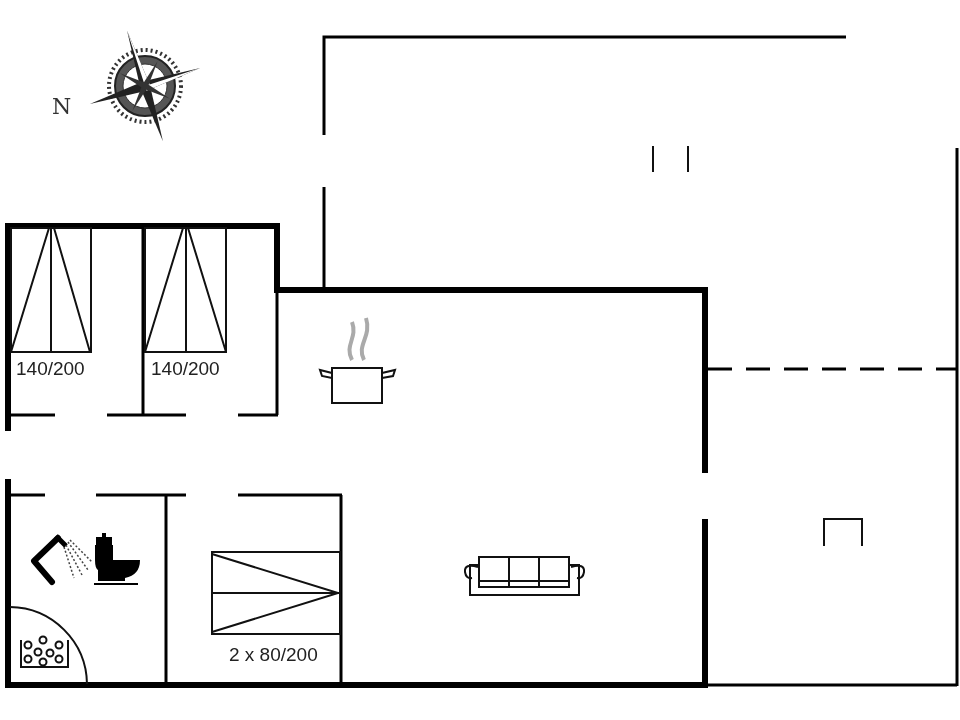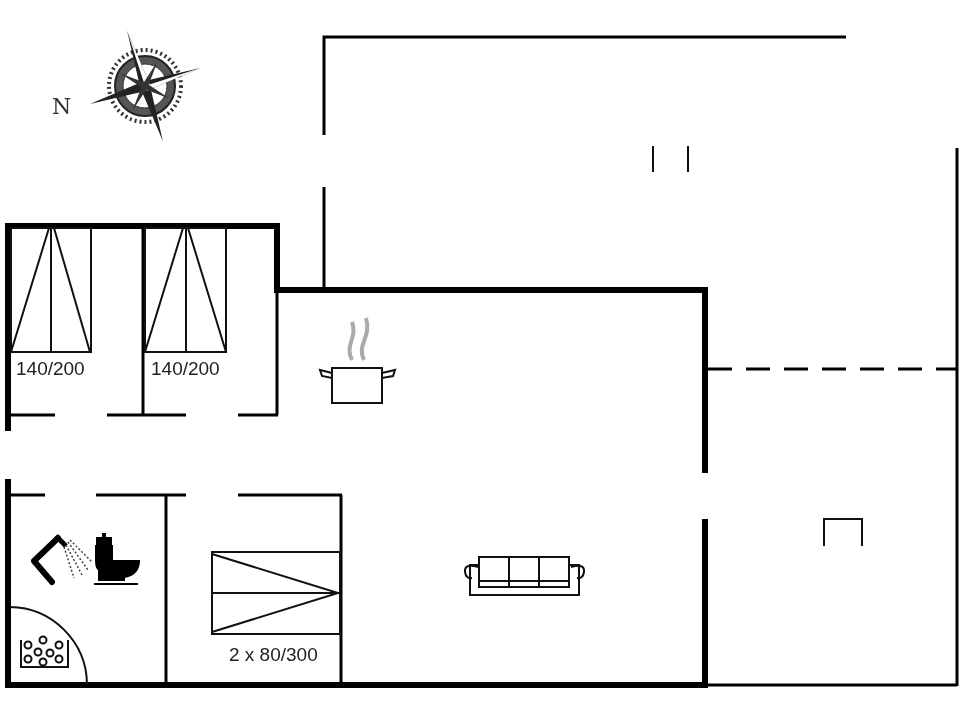--- a/index.html
+++ b/index.html
@@ -132,13 +132,13 @@
     <line class="line" x1="479" y1="581" x2="569" y2="581"></line>
   </g>
 
   <g>
     <polyline class="line" points="824,546 824,519 862,519 862,546"></polyline>
   </g>
 </svg>
 
 <div class="label" style="left:16px; top:358px;">140/200</div>
 <div class="label" style="left:151px; top:358px;">140/200</div>
-<div class="label" style="left:229px; top:644px;">2 x 80/300</div>
+<div class="label" style="left:229px; top:644px;">2 x 80/200</div>
 
 </body></html>

